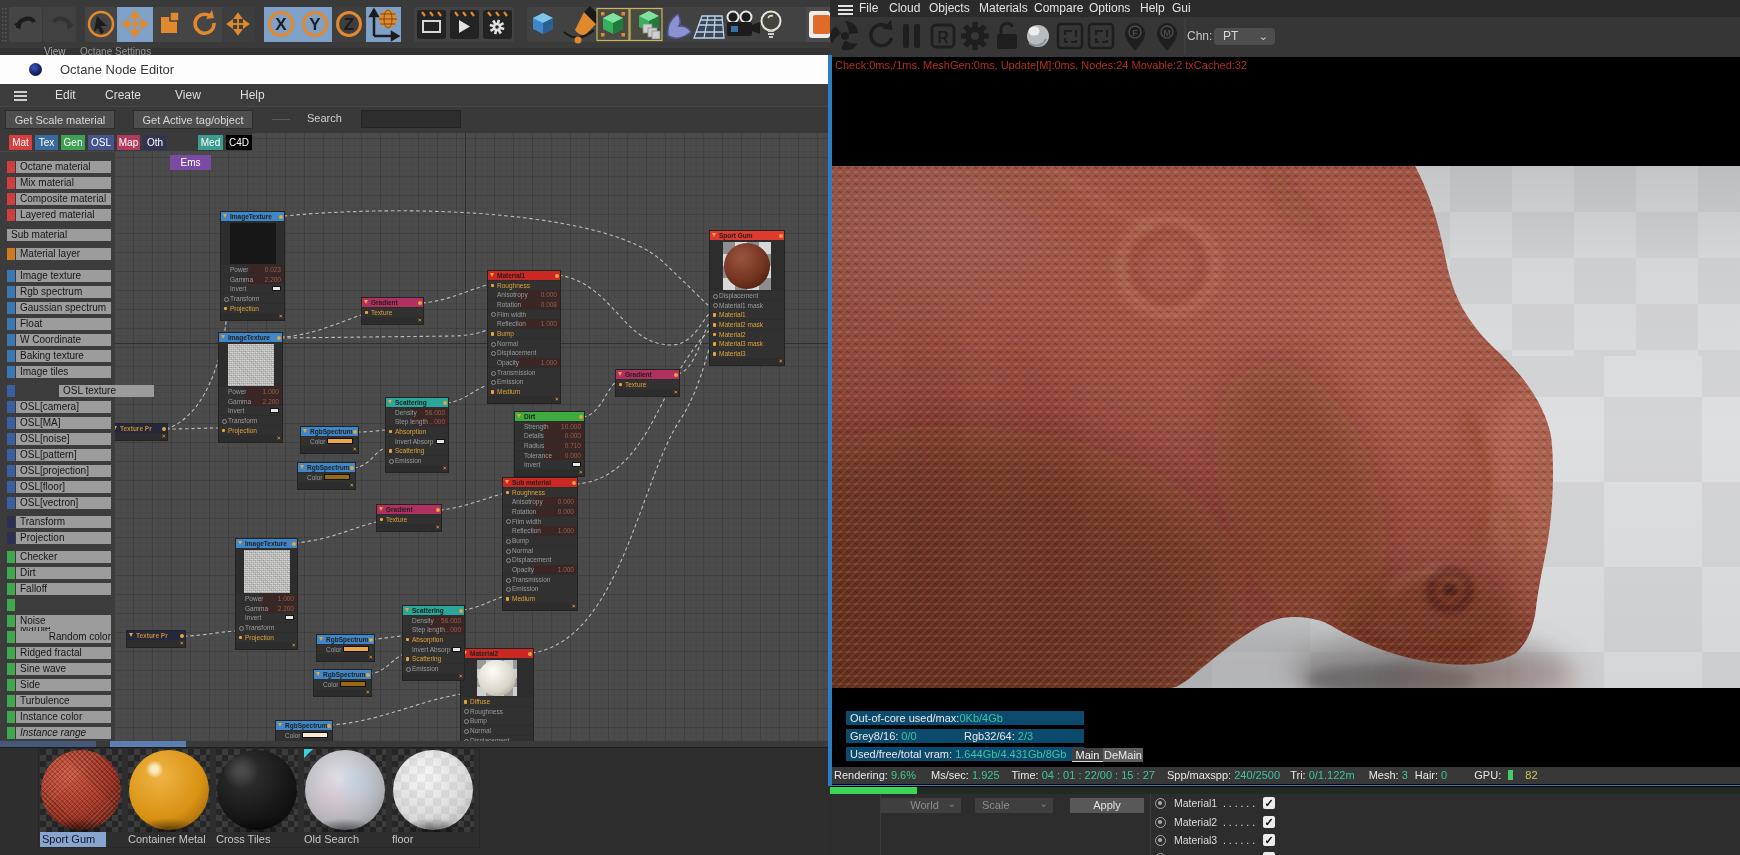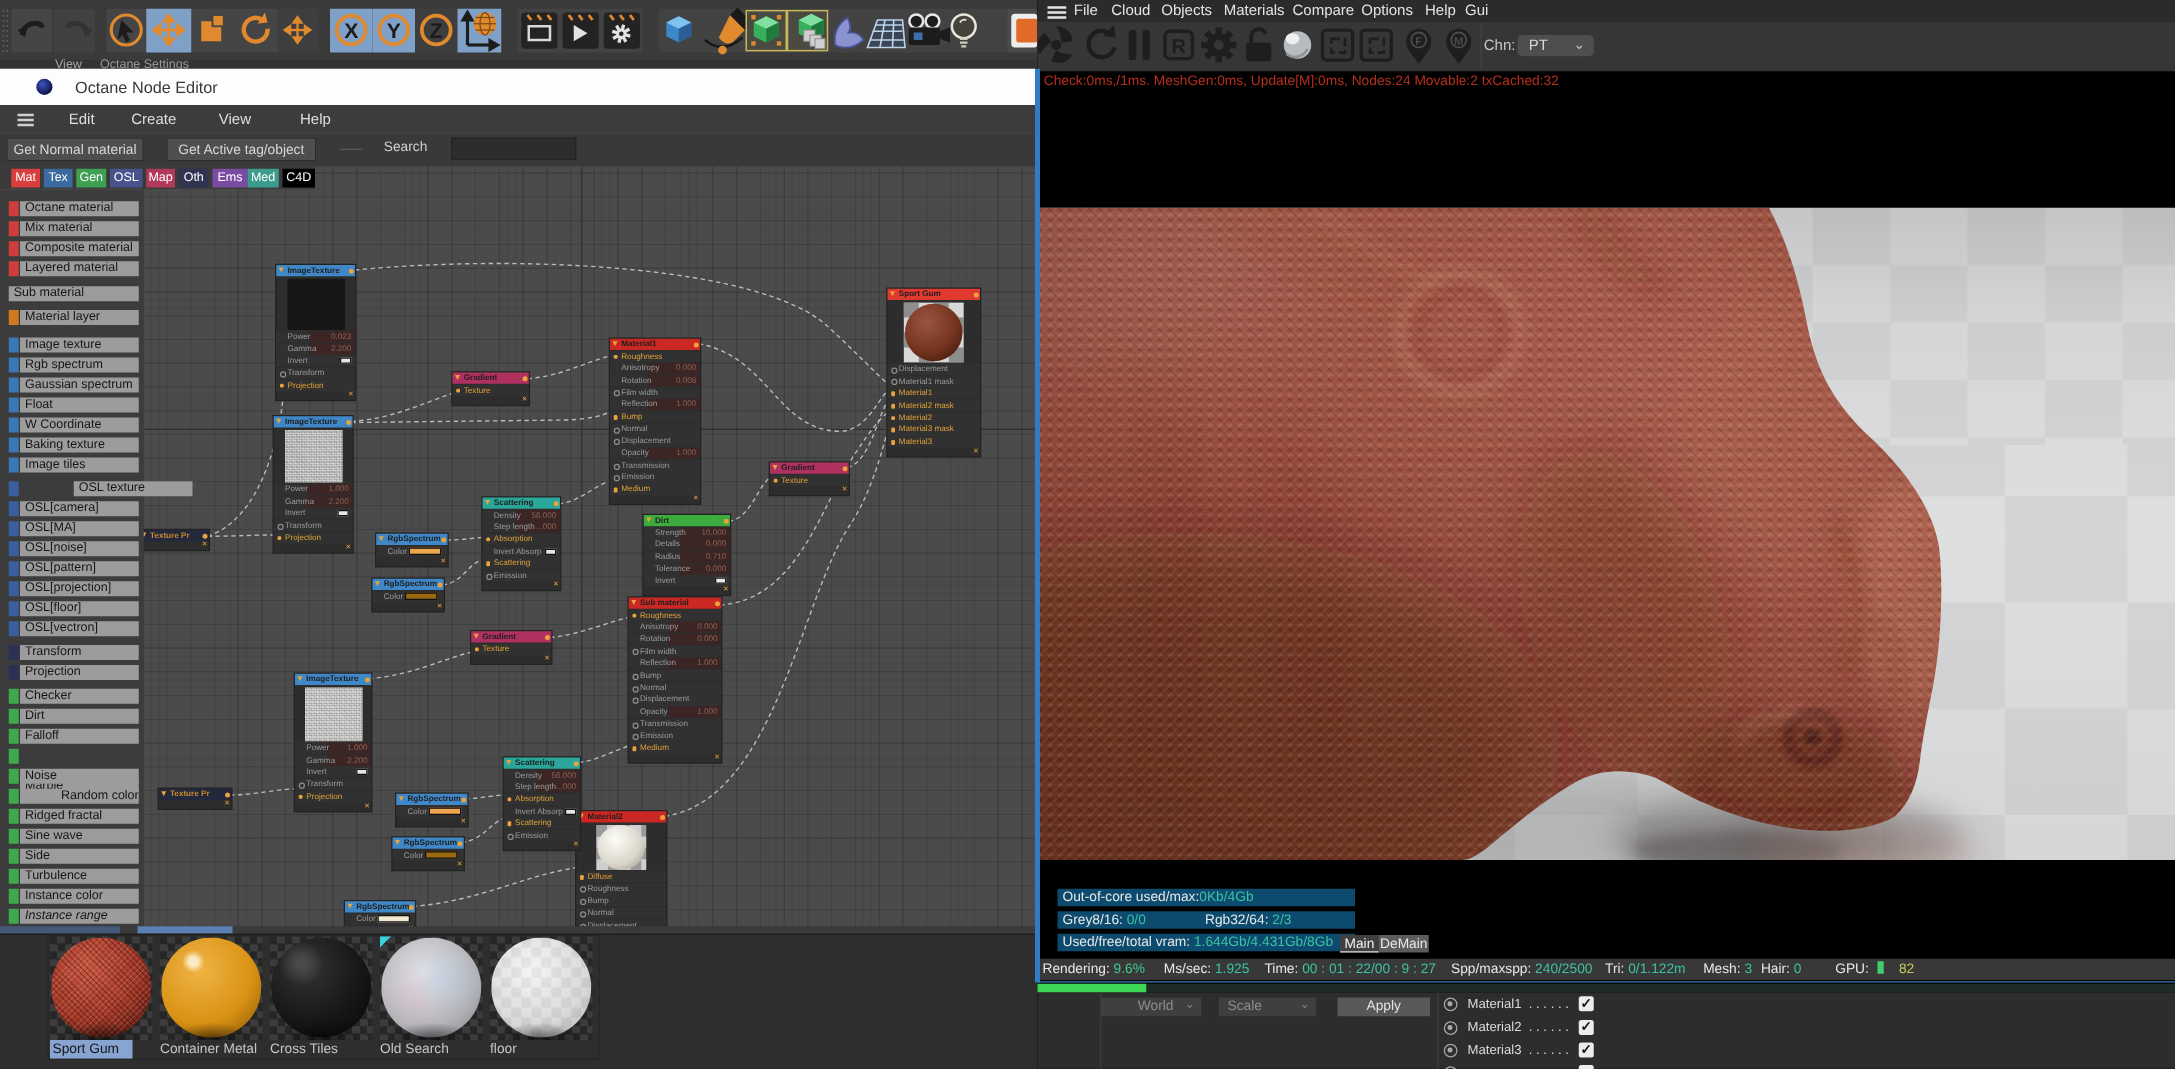--- a/index.html
+++ b/index.html
@@ -240,21 +240,21 @@
       <span style="position:absolute;left:60px;">Octane Node Editor</span>
     </div>
   <div class="abs" id="one-menu">
     <span style="position:absolute;left:14px;top:7px;width:13px;height:2px;background:#cfcfcf;box-shadow:0 4px 0 #cfcfcf,0 8px 0 #cfcfcf;"></span>
     <span style="position:absolute;left:55px;">Edit</span>
       <span style="position:absolute;left:105px;">Create</span>
       <span style="position:absolute;left:175px;">View</span>
       <span style="position:absolute;left:240px;">Help</span>
   </div>
   <div class="abs" id="one-btnrow">
-    <div class="gbtn" style="left:5px;width:110px;">Get Normal material</div>
+    <div class="gbtn" style="left:5px;width:110px;">Get Scale material</div>
     <div class="gbtn" style="left:133px;width:120px;">Get Active tag/object</div>
     <div style="position:absolute;left:272px;top:12px;width:18px;height:1px;background:#5a5a5a;"></div>
     <span style="position:absolute;left:307px;top:5px;color:#cfcfcf;font-size:11px;">Search</span>
     <div style="position:absolute;left:361px;top:3px;width:100px;height:18px;background:#2d2d2d;border:1px solid #242424;"></div>
   </div>
   <div class="abs" id="one-graph">
 
     <div class="abs" style="left:465px;top:0;width:1px;height:614px;background:#303030;"></div>
     <div class="abs" style="left:0;top:210px;width:828px;height:1px;background:#303030;"></div>
 
@@ -450,21 +450,21 @@
         </div>
     </div>
 
     <div class="abs" style="left:0;top:0;width:252px;height:18px;background:#3a3a3a;"></div>
     <div class="ntab" style="left:9px;width:23px;background:#d93e3e;">Mat</div>
     <div class="ntab" style="left:35px;width:23px;background:#3a6a9e;">Tex</div>
     <div class="ntab" style="left:61px;width:24px;background:#3da052;">Gen</div>
     <div class="ntab" style="left:88px;width:26px;background:#47548c;">OSL</div>
     <div class="ntab" style="left:117px;width:23px;background:#b13a5c;">Map</div>
     <div class="ntab" style="left:143px;width:24px;background:#303450;">Oth</div>
-    <div class="ntab" style="left:170px;width:28px;background:#7b4ba3;">Ems</div>
+    <div class="ntab" style="left:170px;width:41px;background:#7b4ba3;margin-top:20px;">Ems</div>
     <div class="ntab" style="left:198px;width:25px;background:#3b9c8e;">Med</div>
     <div class="ntab" style="left:226px;width:26px;background:#000;">C4D</div>
 
     <div class="abs" id="sidebar">
     <div class="schip" style="top:9px;background:#cf3d3d;"></div>
         <div class="srow" style="top:9px;">Octane material</div>
     <div class="schip" style="top:25px;background:#cf3d3d;"></div>
         <div class="srow" style="top:25px;">Mix material</div>
     <div class="schip" style="top:41px;background:#cf3d3d;"></div>
         <div class="srow" style="top:41px;">Composite material</div>
@@ -723,21 +723,21 @@
       </g>
   </svg>
   <div class="sbox" style="top:711px;">Out-of-core used/max:<span class="teal">0Kb/4Gb</span></div>
   <div class="sbox" style="top:729px;">Grey8/16: <span class="teal">0/0</span><span style="position:absolute;left:118px;">Rgb32/64: <span class="teal">2/3</span></span></div>
   <div class="sbox" style="top:747px;">Used/free/total vram: <span class="teal">1.644Gb/4.431Gb/8Gb</span></div>
   <div class="abs" style="left:242px;top:748px;height:14px;width:31px;background:#404040;color:#f2f2f2;font-size:11px;line-height:14px;text-align:center;border-bottom:1px solid #ddd;">Main</div>
   <div class="abs" style="left:273px;top:748px;height:14px;width:40px;background:#5d5d5d;color:#e8e8e8;font-size:11px;line-height:14px;text-align:center;">DeMain</div>
   <div class="abs" id="vstat">
     <span style="margin-left:4px;">Rendering: <span style="color:#41cd8e;">9.6%</span></span>
     <span style="margin-left:12px;">Ms/sec: <span class="teal">1.925</span></span>
-    <span style="margin-left:9px;">Time: <span class="teal">00 : 01 : 22/00 : 9 : 27</span></span>
+    <span style="margin-left:9px;">Time: <span class="teal">04 : 01 : 22/00 : 15 : 27</span></span>
     <span style="margin-left:9px;">Spp/maxspp: <span class="teal">240/2500</span></span>
     <span style="margin-left:7px;">Tri: <span class="teal">0/1.122m</span></span>
     <span style="margin-left:11px;">Mesh: <span class="teal">3</span></span>
     <span style="margin-left:4px;">Hair: <span class="teal">0</span></span>
     <span style="margin-left:24px;">GPU:</span><span style="display:inline-block;width:5px;height:10px;background:#41cd6e;margin-left:7px;vertical-align:-1px;"></span>
     <span style="margin-left:9px;color:#c8c85a;">82</span>
   </div>
   <div class="abs" style="left:0;top:785px;width:910px;height:1px;background:#3d7ec2;"></div>
   <div class="abs" style="left:0;top:787px;width:910px;height:7px;background:#1d2b24;"></div>
   <div class="abs" style="left:0;top:787px;width:87px;height:7px;background:#3ed455;"></div>

